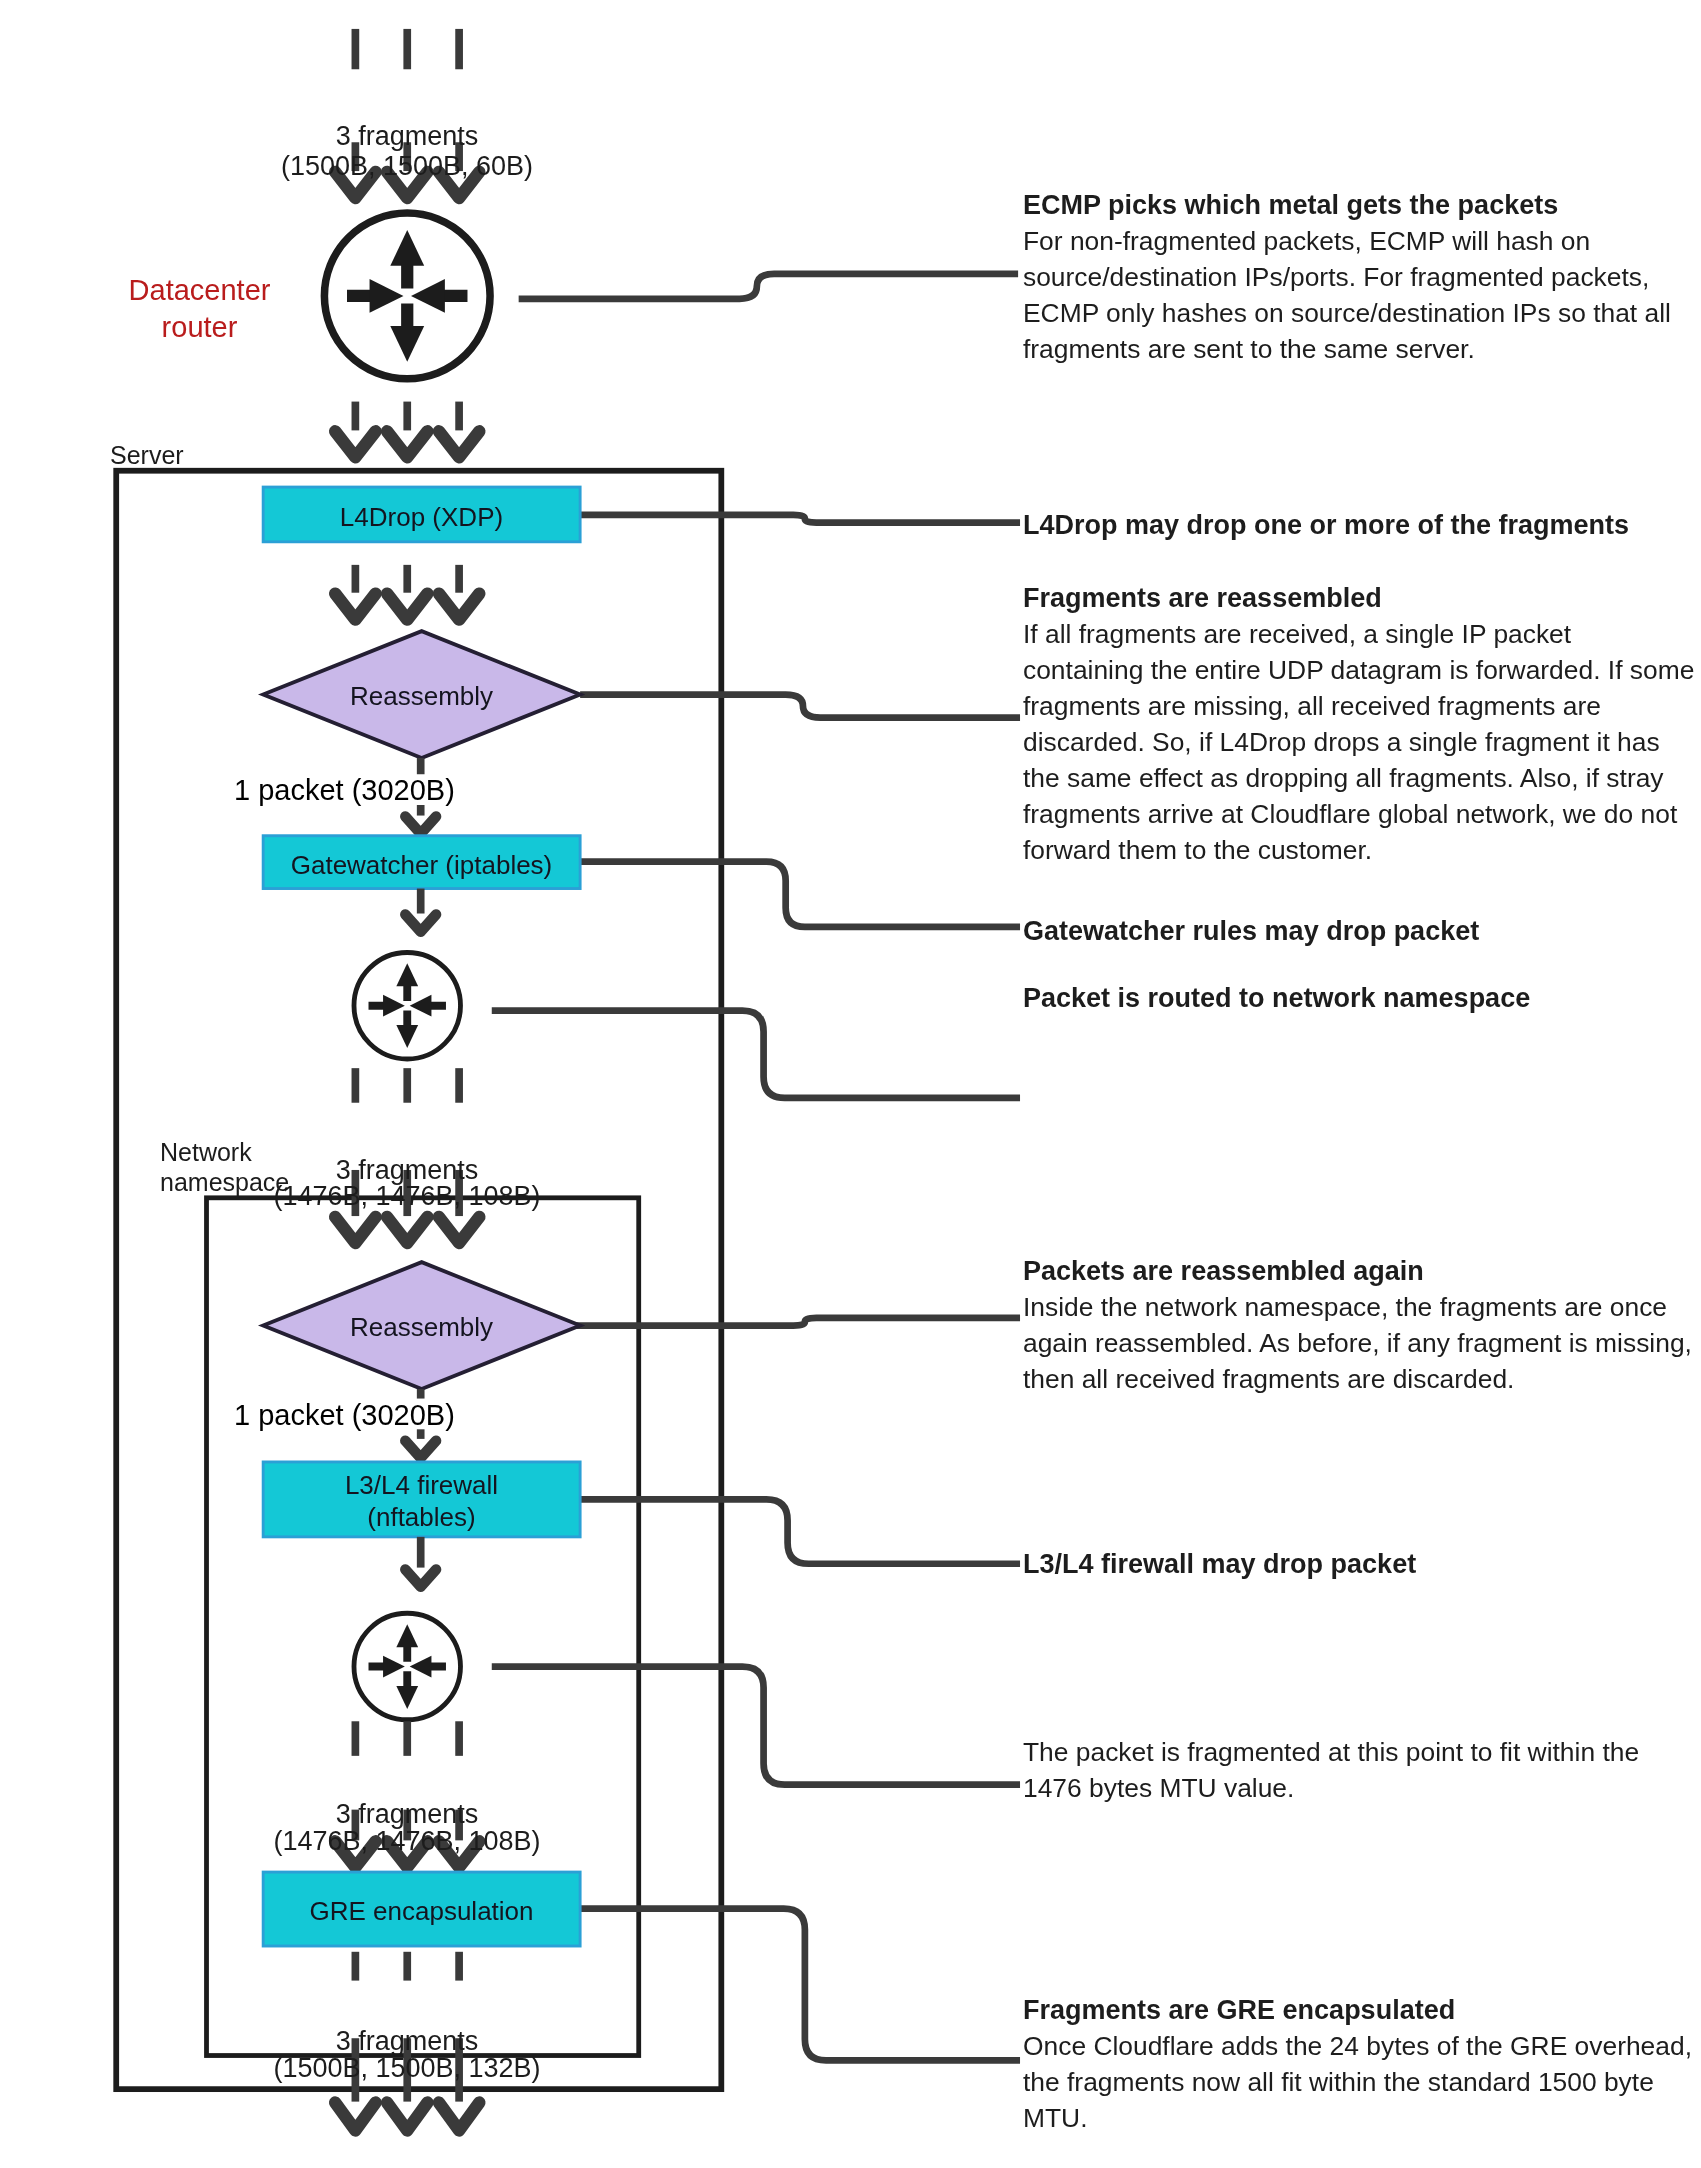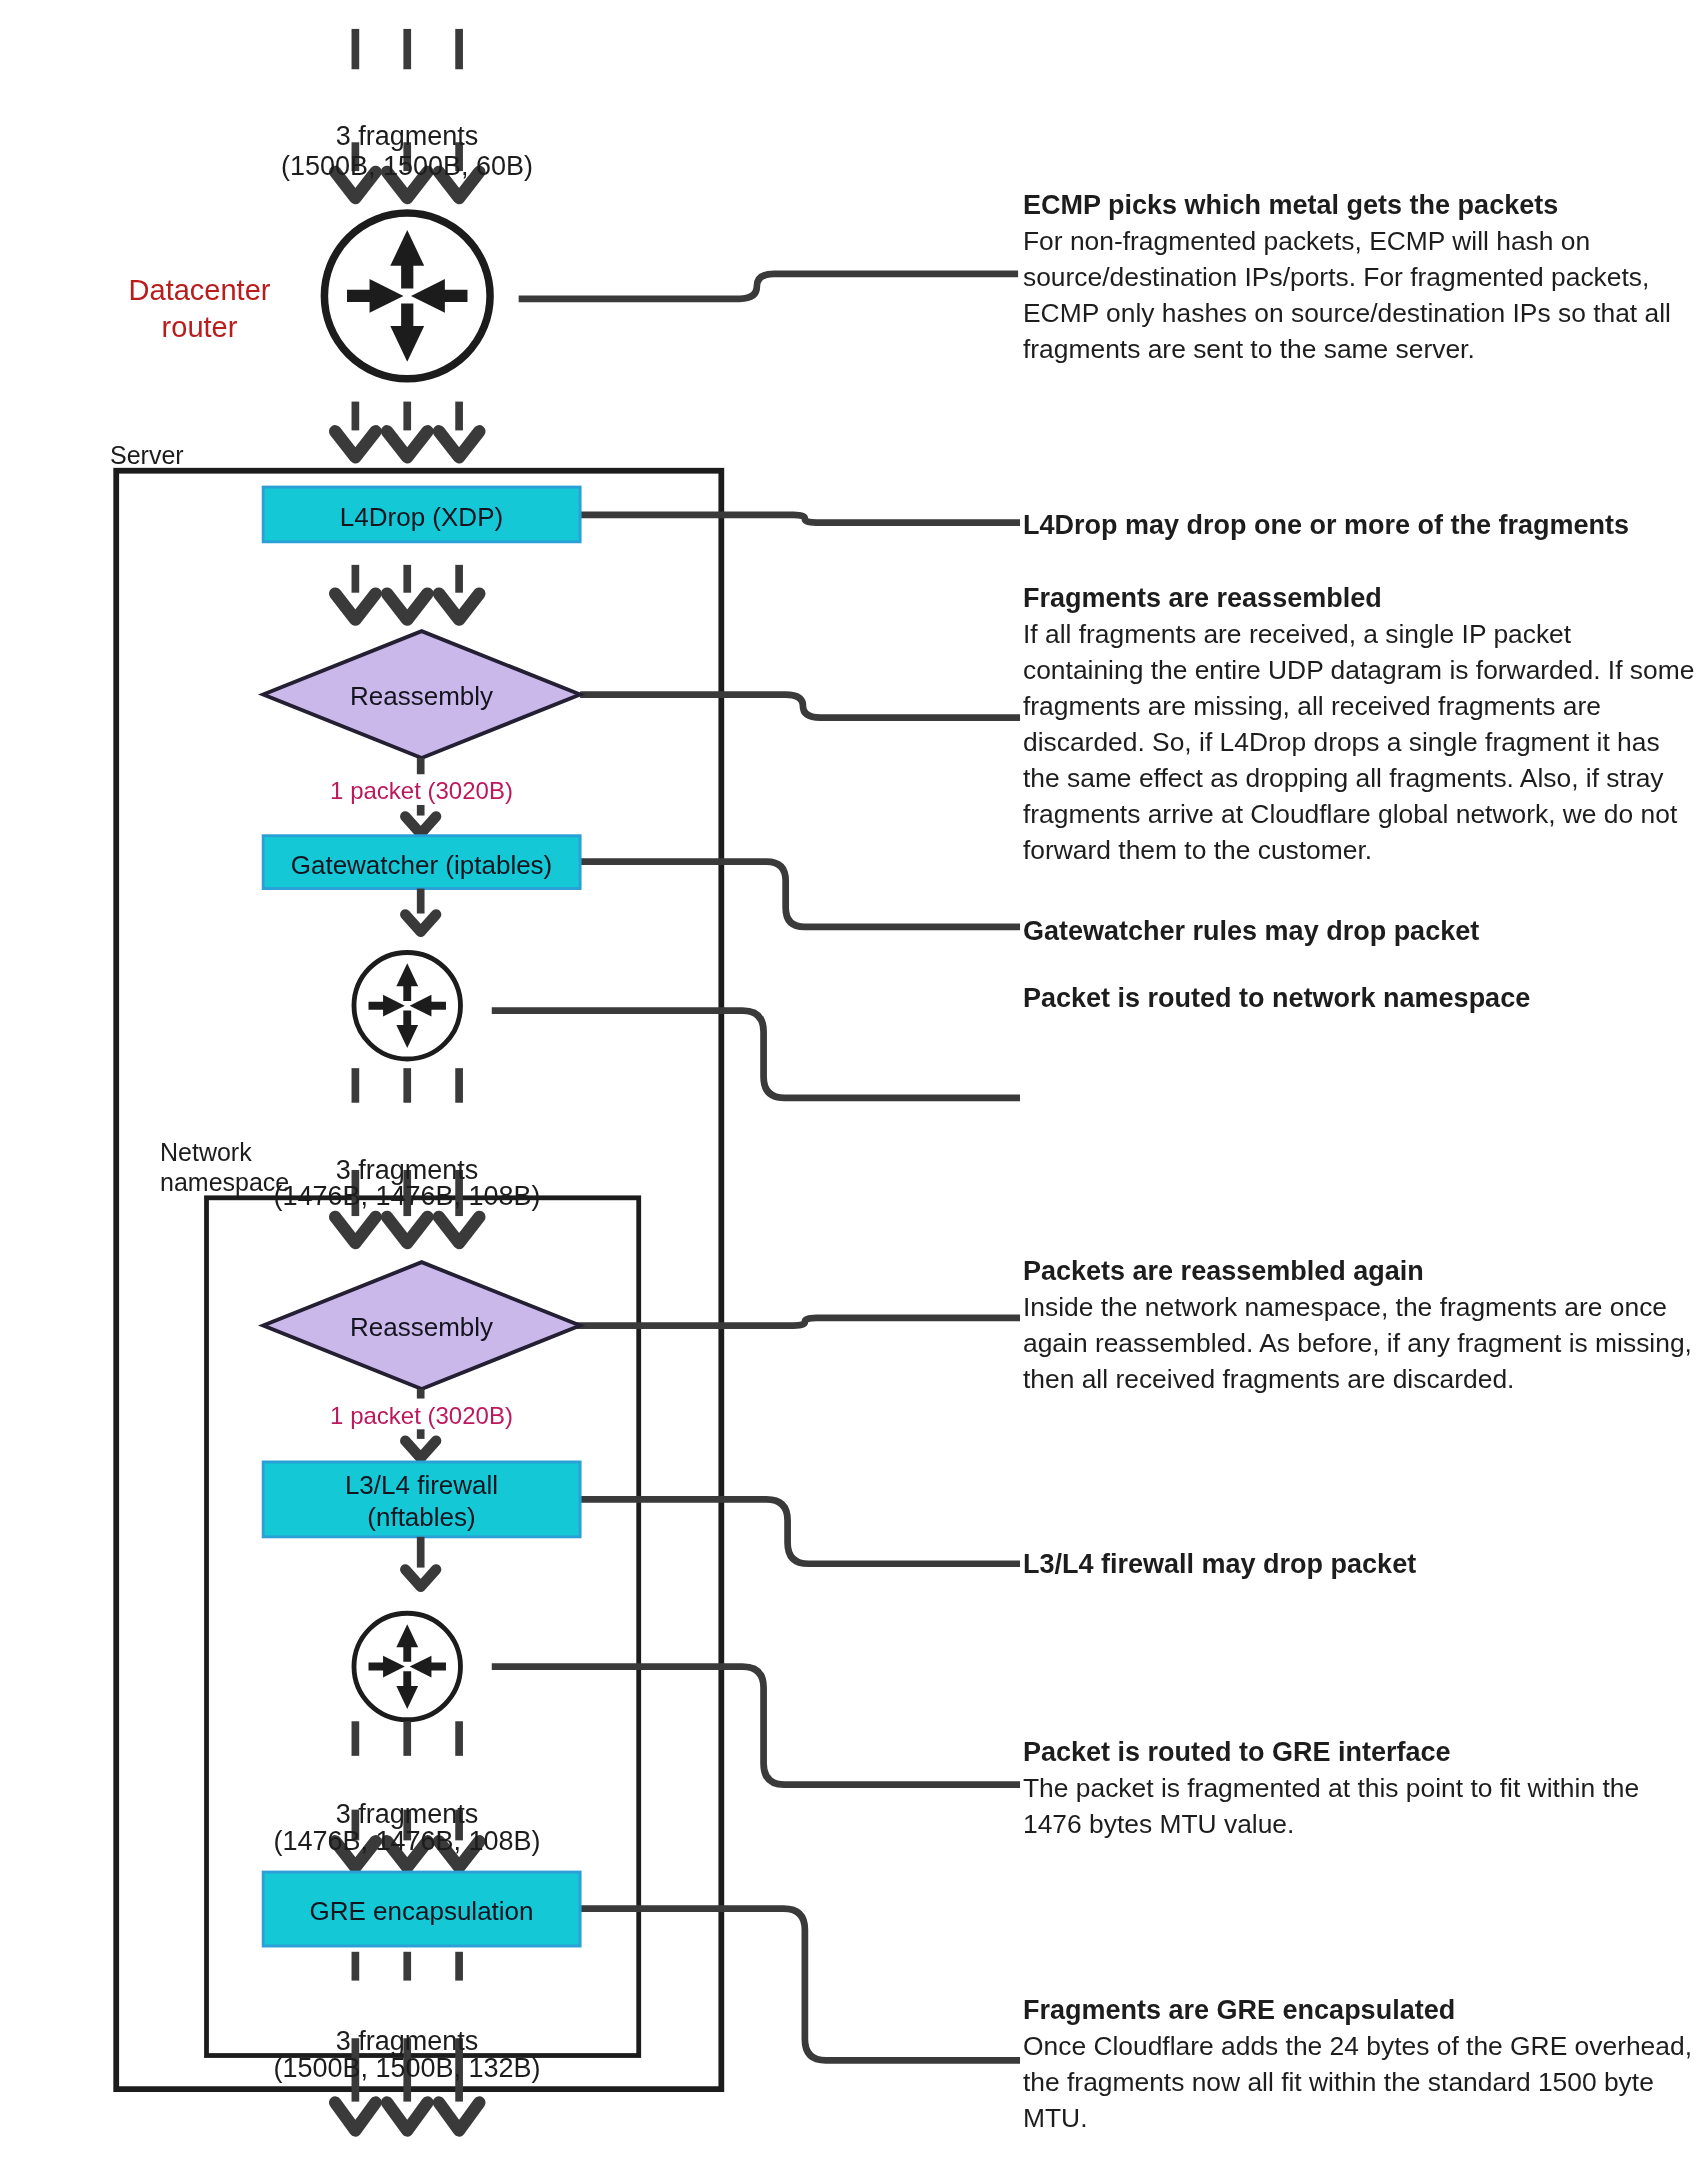--- a/index.html
+++ b/index.html
@@ -11,21 +11,21 @@
   .shaft{stroke:var(--line,#3a3a3a);stroke-width:8;}
   .chev{fill:none;stroke:var(--line,#3a3a3a);stroke-width:13;stroke-linecap:round;stroke-linejoin:round;}
   .chevs{fill:none;stroke:var(--line,#3a3a3a);stroke-width:11;stroke-linecap:round;stroke-linejoin:round;}
   .dash{fill:var(--line,#3a3a3a);}
   .cybox{fill:var(--accent_cyan,#14C8D6);stroke:var(--accent_cyan_border,#2BA0D6);stroke-width:3;}
   .dia{fill:var(--accent_purple,#C9B8E9);stroke:#241f33;stroke-width:4;}
   .ricon{stroke:#1c1c1c;}
   .rfill{fill:#1c1c1c;}
   .dlabel{position:absolute;font-size:27px;line-height:29px;color:#1c1c1c;text-align:center;left:234px;width:346px;margin-top:44px;}
   .boxlabel{position:absolute;left:263px;width:317px;text-align:center;font-size:26px;line-height:32px;color:#14141f;}
-  .pkt{position:absolute;left:234px;width:375px;text-align:center;font-size:24px;line-height:33px;color:#be185d;}
+  .pkt{position:absolute;left:234px;width:375px;text-align:left;font-size:29px;line-height:33px;color:#000000;}
   .zone{position:absolute;font-size:25px;line-height:30px;color:#1c1c1c;text-align:left;}
   .router-label{position:absolute;left:113px;top:272px;width:173px;text-align:center;font-size:29px;line-height:37px;color:#b91c1c;}
   .note{position:absolute;left:1023px;width:672px;}
   .note-h{font-weight:bold;font-size:27px;line-height:36px;color:#1d1d1d;}
   .note-b{font-size:26.4px;line-height:36px;color:#1d1d1d;}
 </style>
 </head>
 <body>
 
 <div class="canvas">
@@ -220,21 +220,20 @@
     <div class="note-h">Packet is routed to network namespace</div>
   </div>
   <div class="note" style="top:1253px">
     <div class="note-h">Packets are reassembled again</div>
     <div class="note-b">Inside the network namespace, the fragments are once again reassembled. As before, if any fragment is missing, then all received fragments are discarded.</div>
   </div>
   <div class="note" style="top:1546px">
     <div class="note-h">L3/L4 firewall may drop packet</div>
   </div>
   <div class="note" style="top:1734px">
-    <div class="note-h">Packet is routed to GRE interface</div>
     <div class="note-b">The packet is fragmented at this point to fit within the 1476 bytes MTU value.</div>
   </div>
   <div class="note" style="top:1992px">
     <div class="note-h">Fragments are GRE encapsulated</div>
     <div class="note-b">Once Cloudflare adds the 24 bytes of the GRE overhead, the fragments now all fit within the standard 1500 byte MTU.</div>
   </div>
 
 </div>
 
 

